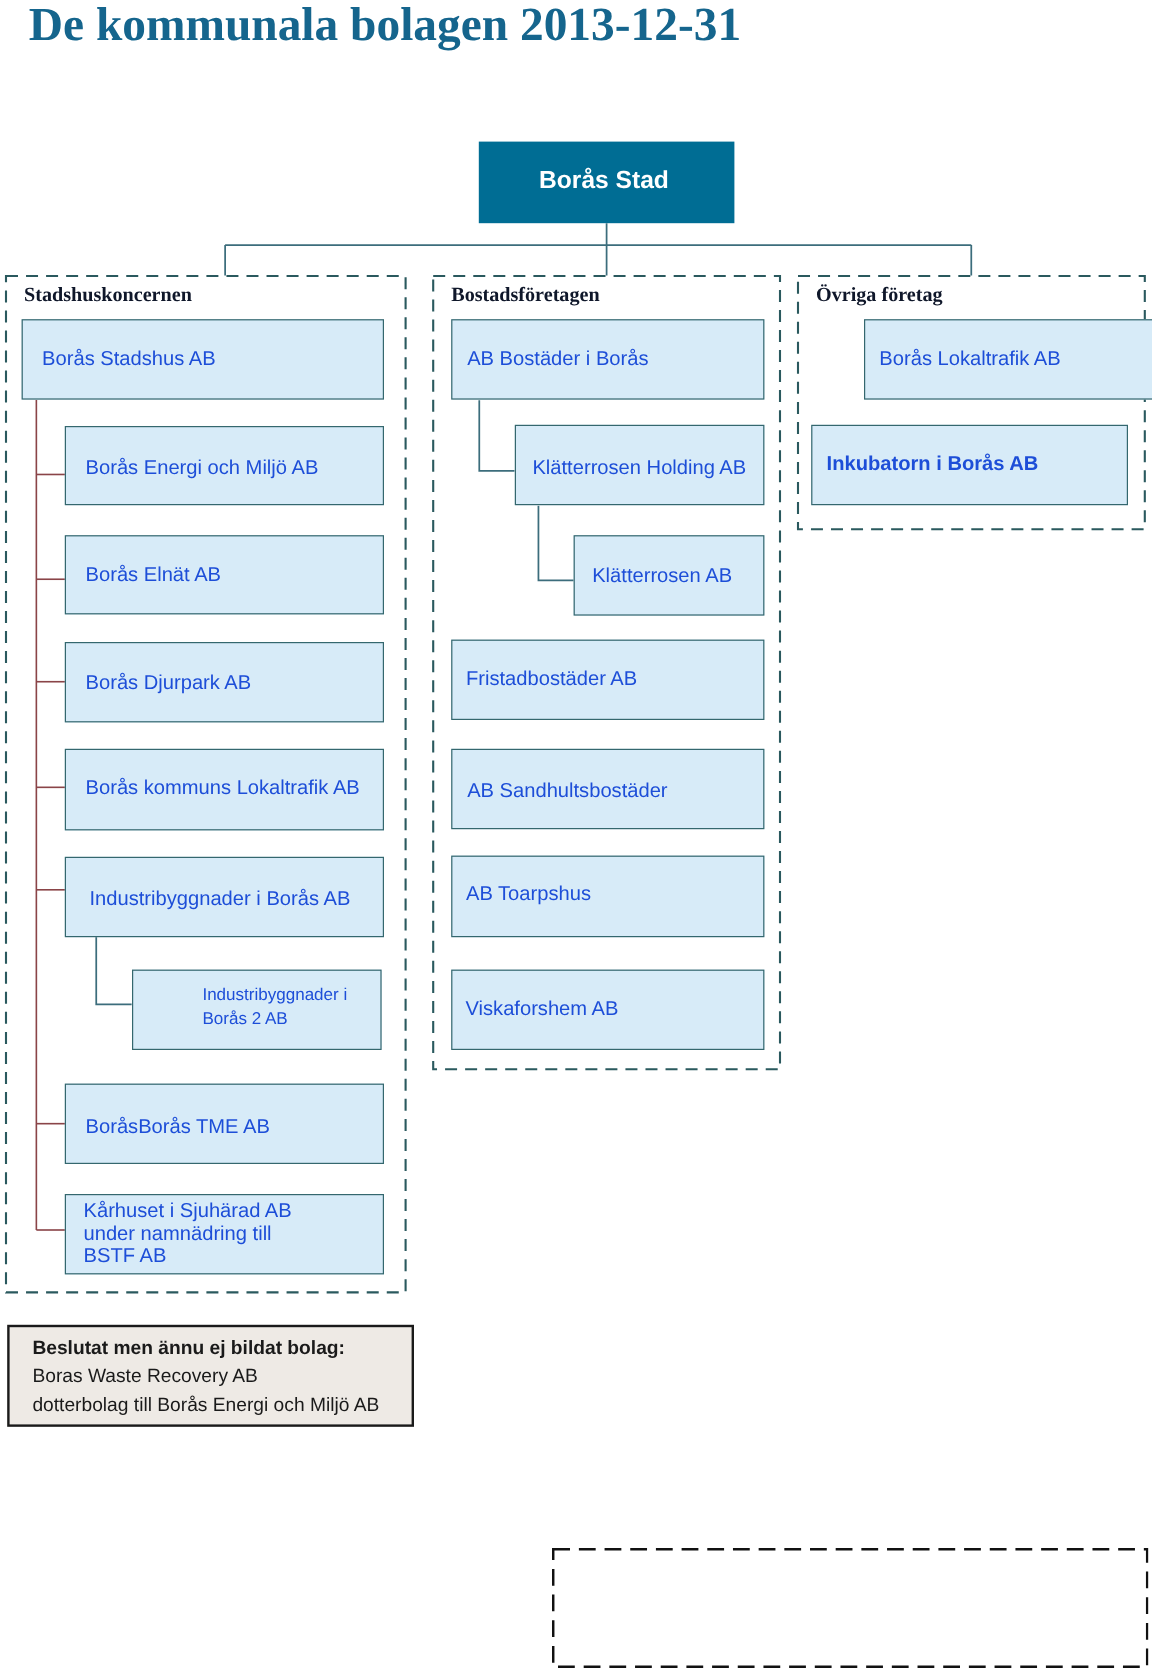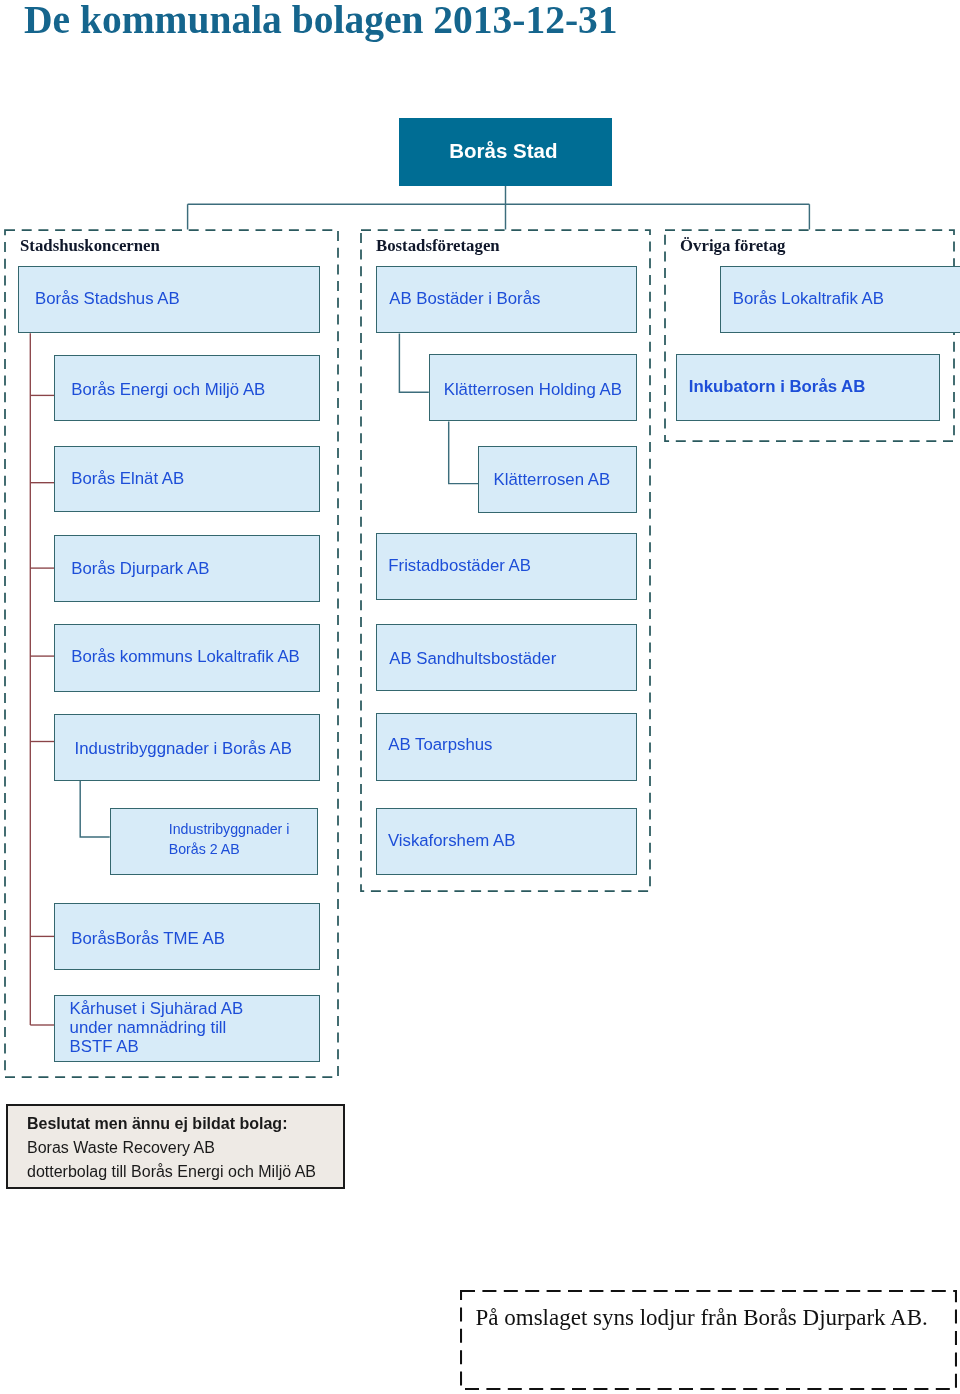--- a/index.html
+++ b/index.html
@@ -140,14 +140,13 @@
 <div id="note" style="left:6px;top:1103.8px;width:339px;height:85px;">
   <div class="note-line" style="top:9.5px;font-weight:bold;">Beslutat men ännu ej bildat bolag:</div>
   <div class="note-line" style="top:33.2px;">Boras Waste Recovery AB</div>
   <div class="note-line" style="top:56.9px;">dotterbolag till Borås Energi och Miljö AB</div>
 </div>
 
 <div id="cap" style="left:460.5px;top:1290.5px;width:495px;height:98px;">
   <svg style="position:absolute;left:-1px;top:-1px;width:497px;height:100px;" viewBox="0 0 497 100">
     <rect x="1" y="1" width="495" height="98" fill="none" stroke="#111111" stroke-width="2.1" stroke-dasharray="14 7.4"></rect>
   </svg>
-  <div class="cap-line" style="top:14.3px;">På omslaget syns lodjur från Borås Djurpark AB.</div>
 </div>
 
 </body></html>

